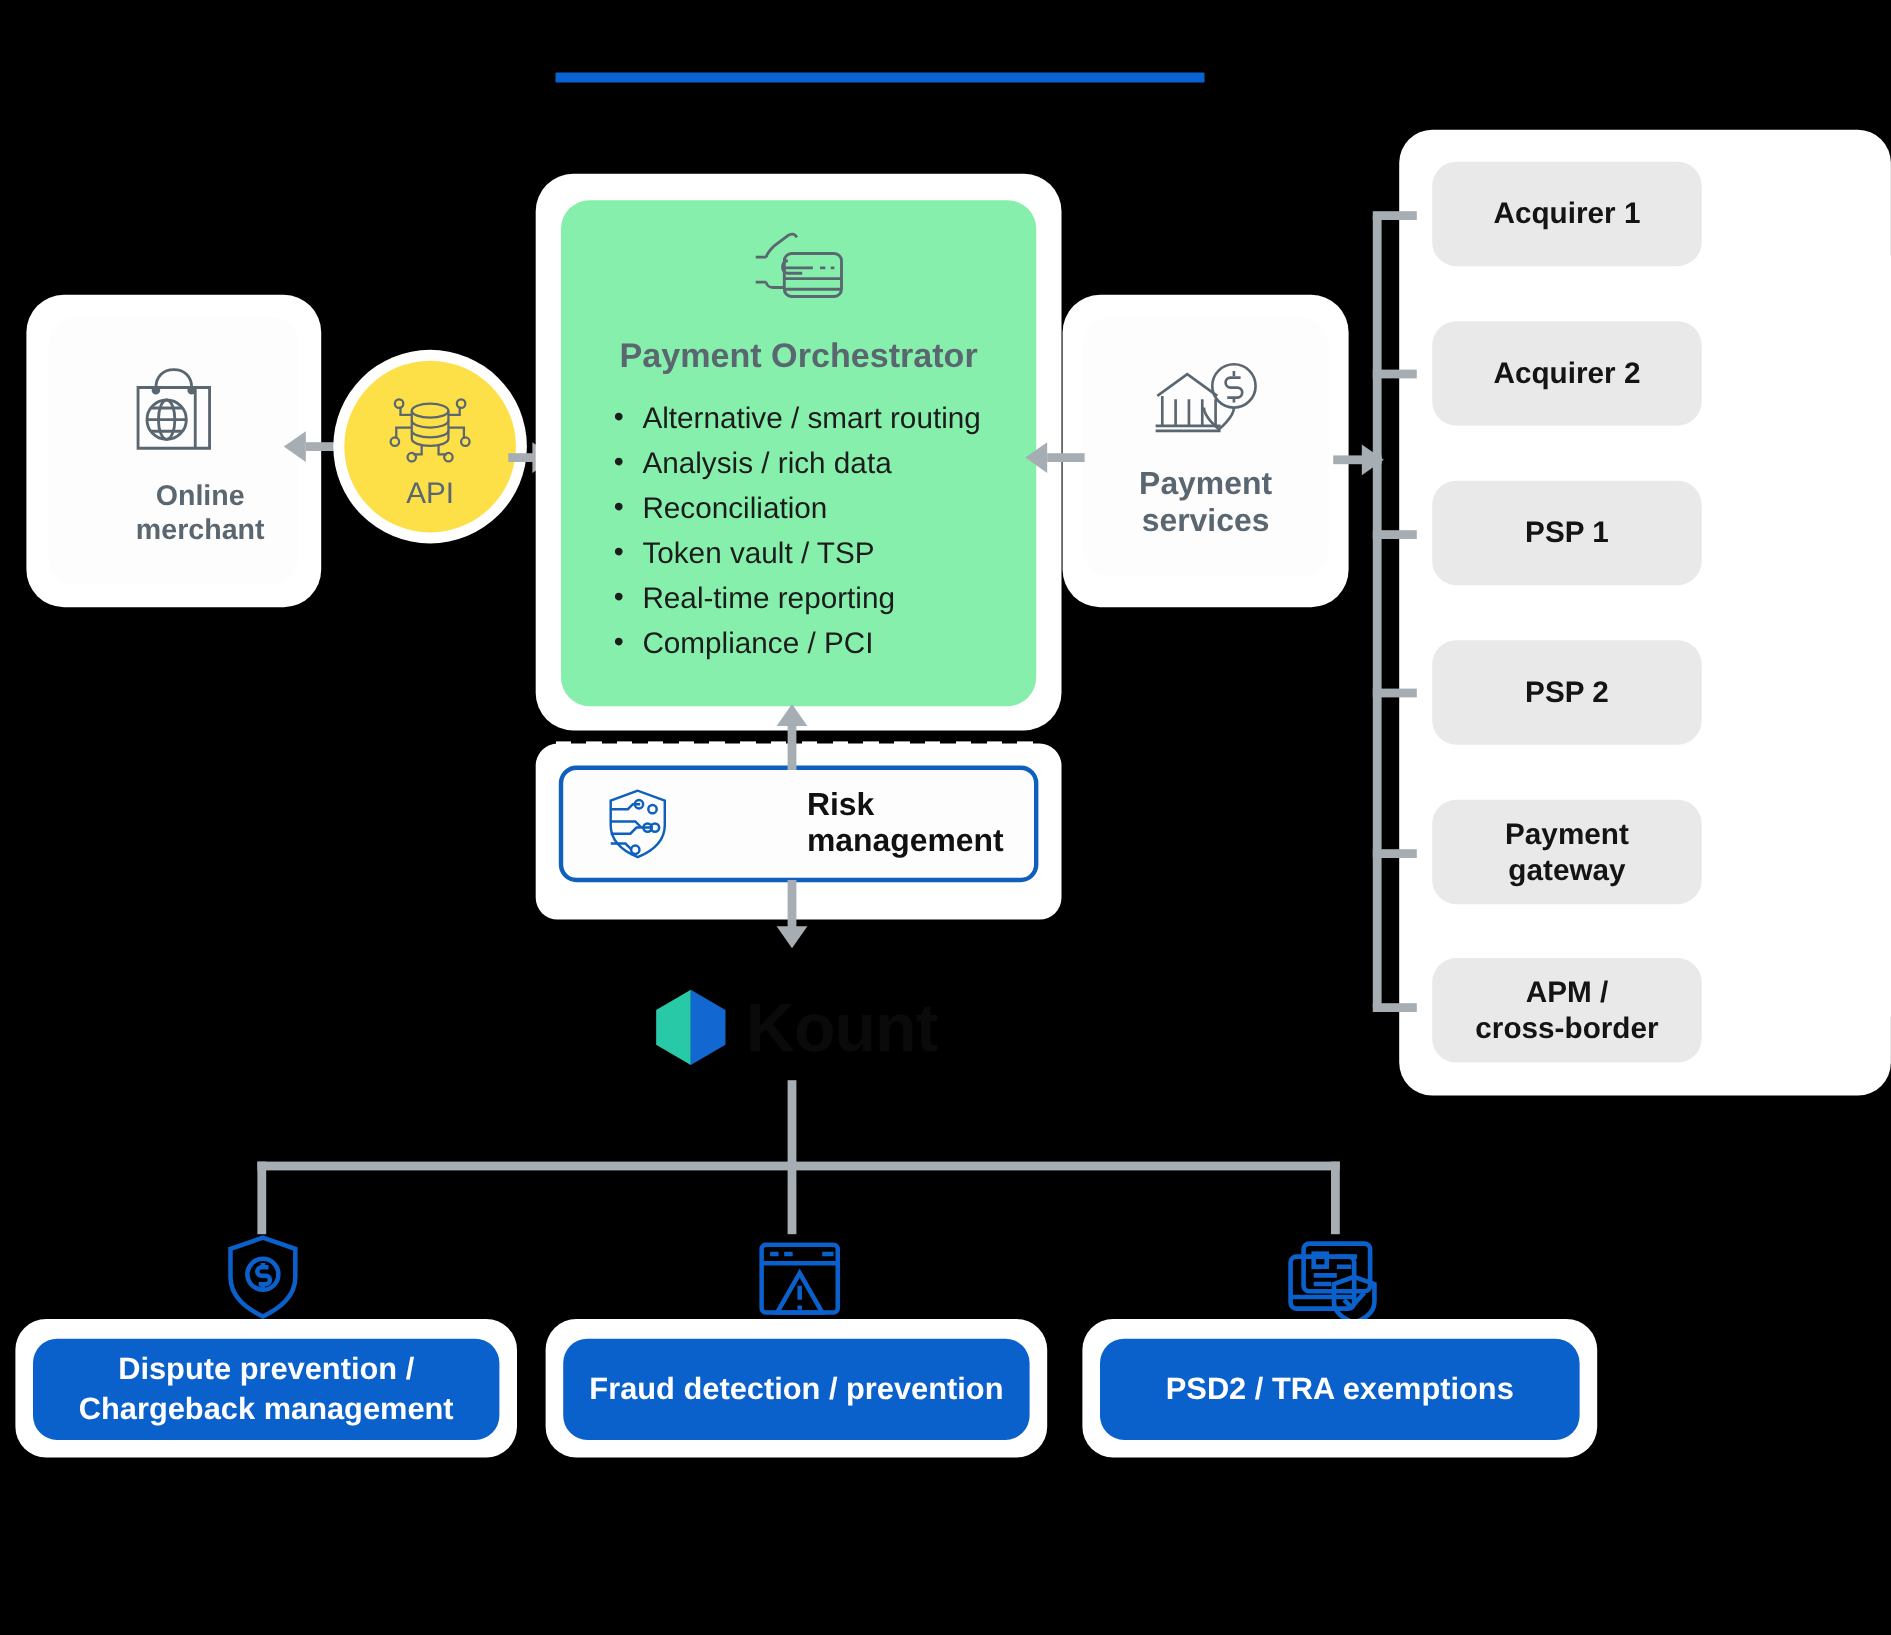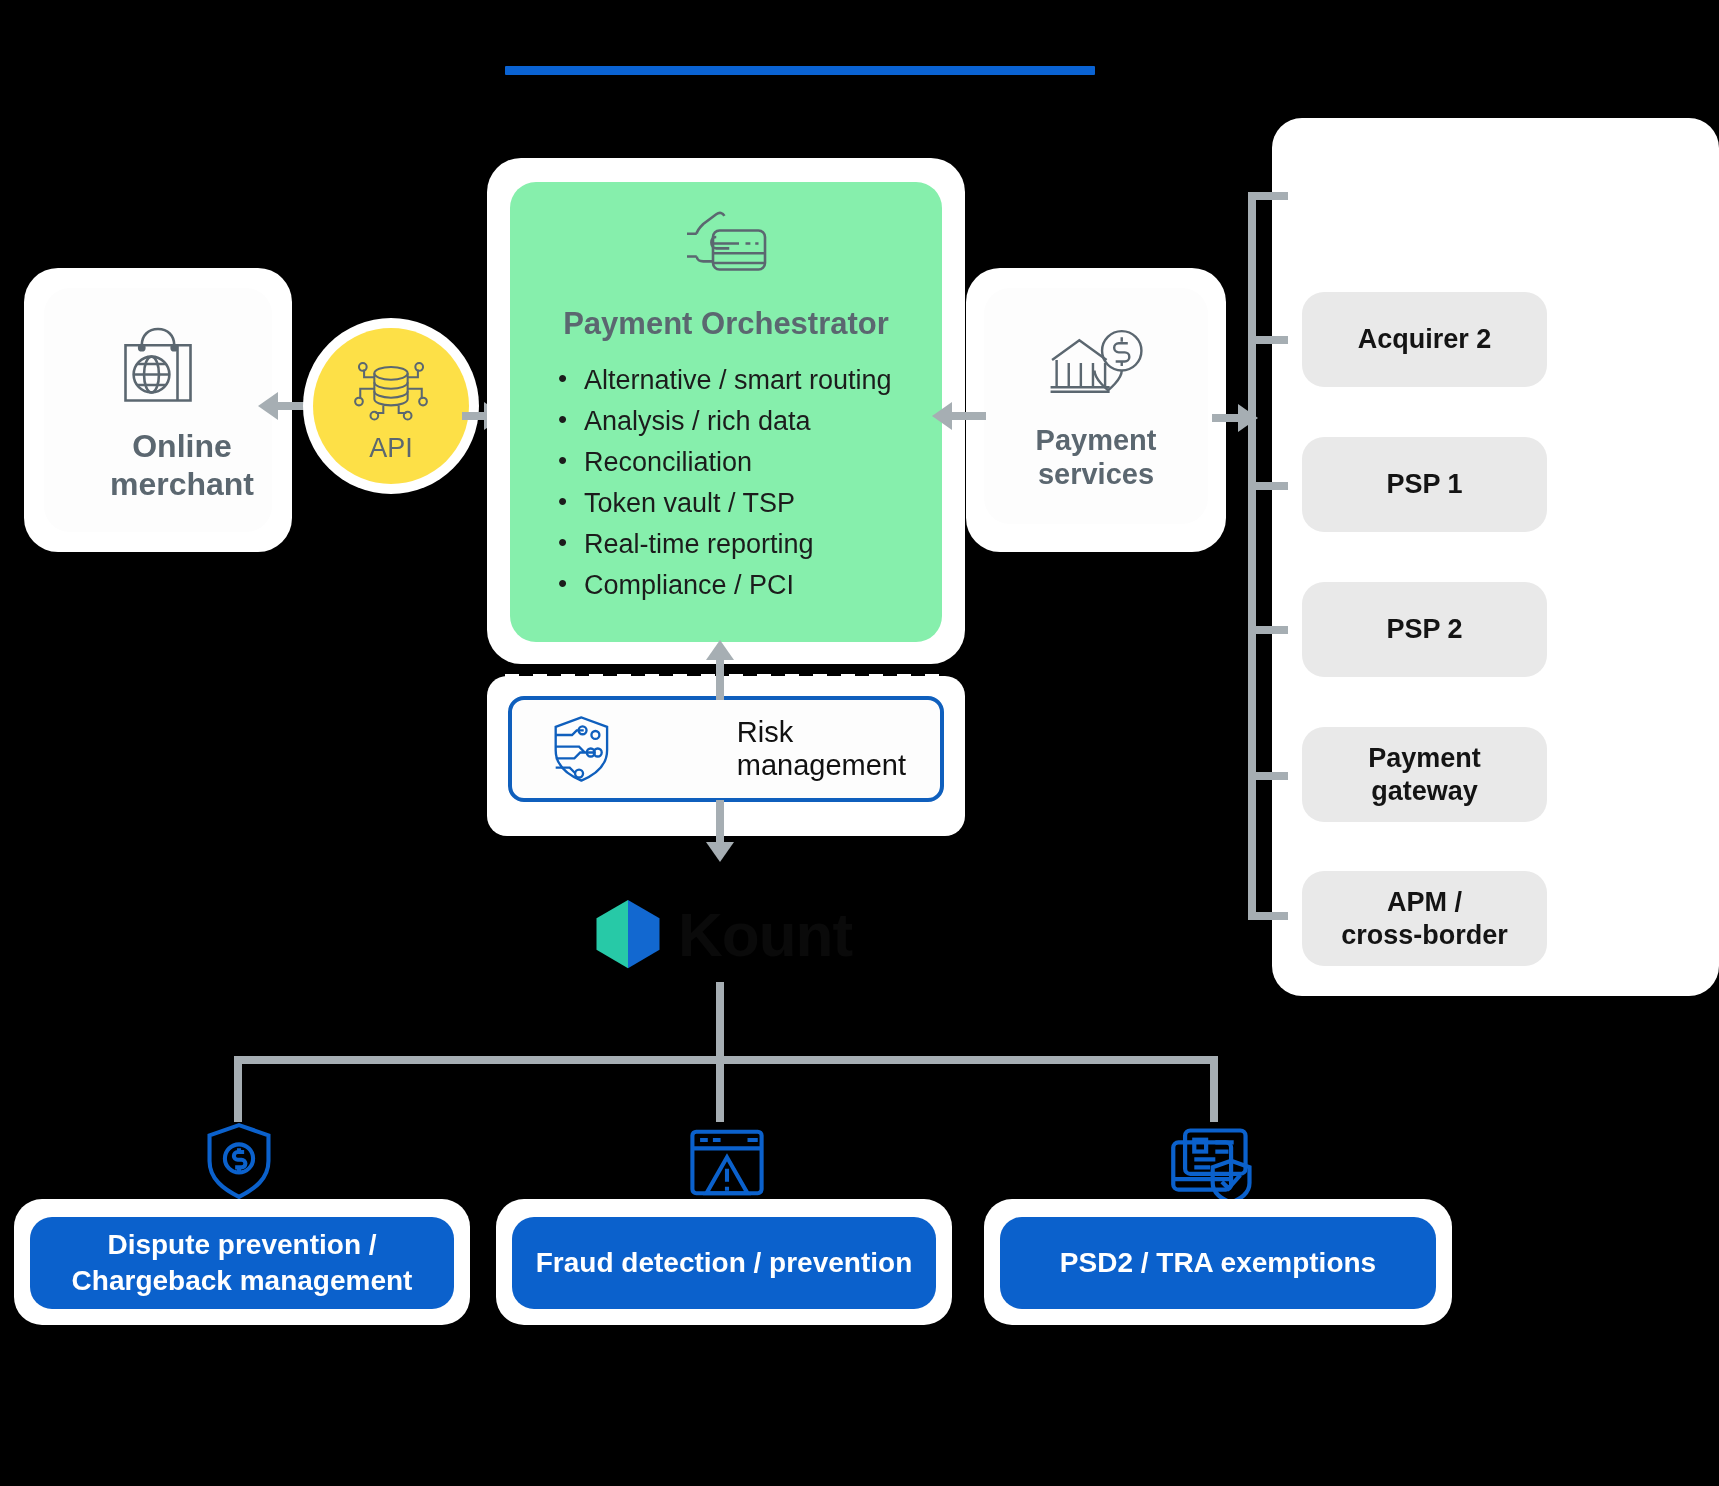--- a/index.html
+++ b/index.html
@@ -15,21 +15,21 @@
   .card{background:#fdfdfd;border-radius:26px;
         box-shadow:0 0 0 22px rgba(255,255,255,0.0);
         display:flex;flex-direction:column;align-items:center;justify-content:center;}
   .card-halo{background:#ffffff;border-radius:34px;}
 
   .lbl-slate{color:#5b6770;font-weight:bold;text-align:center;line-height:1.18;}
 
   
   #merchant-halo{left:24px;top:268px;width:268px;height:284px;}
   #merchant-card{left:44px;top:288px;width:228px;height:244px;}
-  #merchant-card .lbl-slate{font-size:32px;margin-top:8px;margin-left:48px;}
+  #merchant-card .lbl-slate{font-size:26px;margin-top:8px;margin-left:48px;}
 
   
   #api-halo{left:303px;top:318px;width:176px;height:176px;border-radius:50%;background:#fff;}
   #api-circle{left:313px;top:328px;width:156px;height:156px;border-radius:50%;background:#fde047;
               display:flex;flex-direction:column;align-items:center;justify-content:center;}
   #api-circle .apilbl{color:#5b6770;font-size:27px;margin-top:2px;}
 
   
   #po-halo{left:487px;top:158px;width:478px;height:506px;border-radius:34px;background:#fff;}
   #po-card{left:510px;top:182px;width:432px;height:460px;border-radius:26px;background:#86efac;
@@ -53,21 +53,21 @@
   
   .wire{background:#a6aeb3;}
   #rtrunk{left:1248px;top:196px;width:8px;height:720px;}
   #rfeed{left:1212px;top:414px;width:44px;height:8px;}
   .rstub{left:1248px;width:56px;height:8px;}
 
   
   #risk-halo{left:487px;top:676px;width:478px;height:160px;border-radius:20px;background:#fff;}
   #risk-box{left:508px;top:696px;width:436px;height:106px;border-radius:16px;background:#fdfdfd;
             border:4px solid #0f5fbd;display:flex;align-items:center;}
-  #risk-label{color:#111;font-size:29px;font-weight:normal;margin-left:118px;}
+  #risk-label{color:#111;font-size:29px;font-weight:bold;margin-left:118px;}
   .dots{left:505px;top:674px;width:446px;height:8px;
         background-image:repeating-linear-gradient(to right,#fff 0 14px,transparent 14px 28px);}
 
   
   .arrow-up{width:0;height:0;border-left:14px solid transparent;border-right:14px solid transparent;border-bottom:20px solid #a6aeb3;}
   .arrow-down{width:0;height:0;border-left:14px solid transparent;border-right:14px solid transparent;border-top:20px solid #a6aeb3;}
   .arrow-left{width:0;height:0;border-top:14px solid transparent;border-bottom:14px solid transparent;border-right:20px solid #a6aeb3;}
   .arrow-right{width:0;height:0;border-top:14px solid transparent;border-bottom:14px solid transparent;border-left:20px solid #a6aeb3;}
 
   
@@ -184,20 +184,23 @@
   <div class="abs wire rstub" style="top:772px;"></div>
   <div class="abs wire rstub" style="top:912px;"></div>
 
   <div class="abs gbox-halo" style="top:132px;"></div>
   <div class="abs gbox-halo" style="top:278px;"></div>
   <div class="abs gbox-halo" style="top:422px;"></div>
   <div class="abs gbox-halo" style="top:568px;"></div>
   <div class="abs gbox-halo" style="top:712px;"></div>
   <div class="abs gbox-halo" style="top:856px;"></div>
 
+  <div class="abs gbox" style="top:147px;">
+    <span>Acquirer 1</span>
+    </div>
   <div class="abs gbox" style="top:292px;">
     <span>Acquirer 2</span>
     </div>
   <div class="abs gbox" style="top:437px;">
     <span>PSP 1</span>
     </div>
   <div class="abs gbox" style="top:582px;">
     <span>PSP 2</span>
     </div>
   <div class="abs gbox" style="top:727px;">

